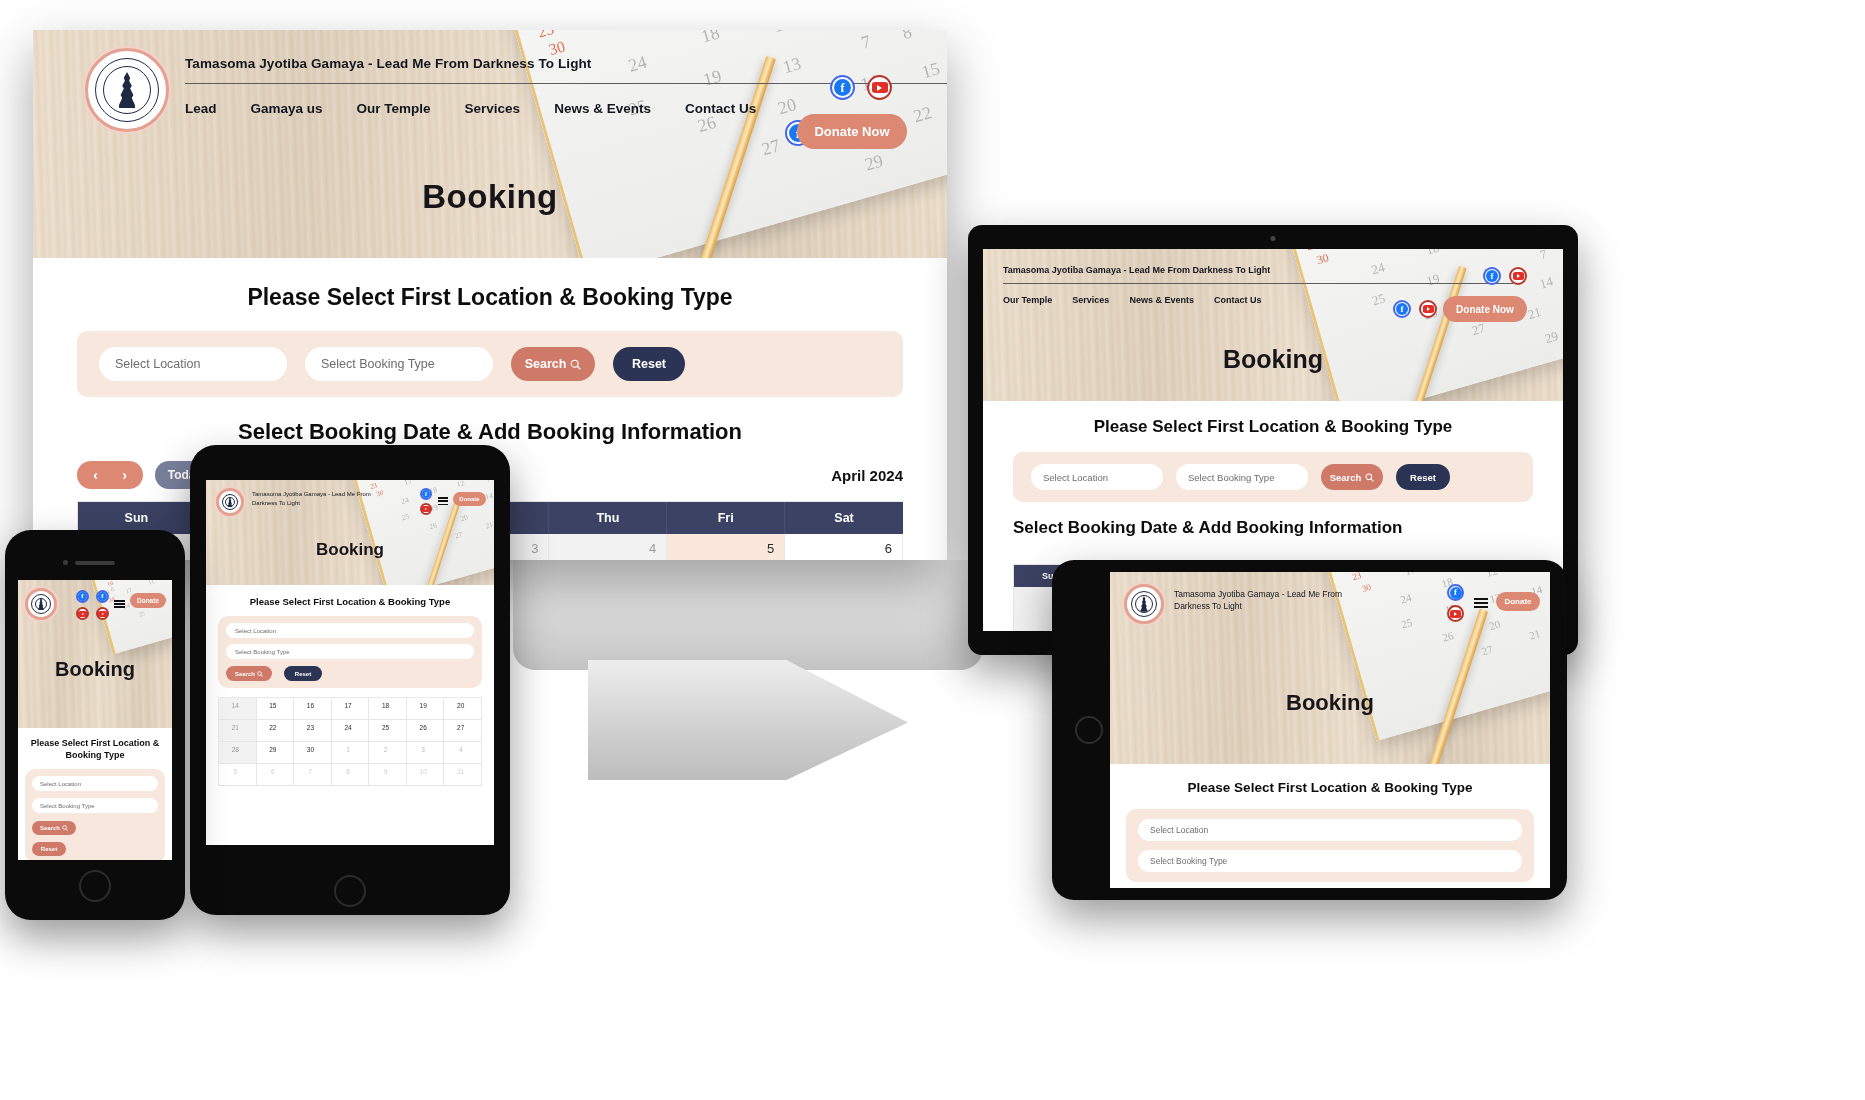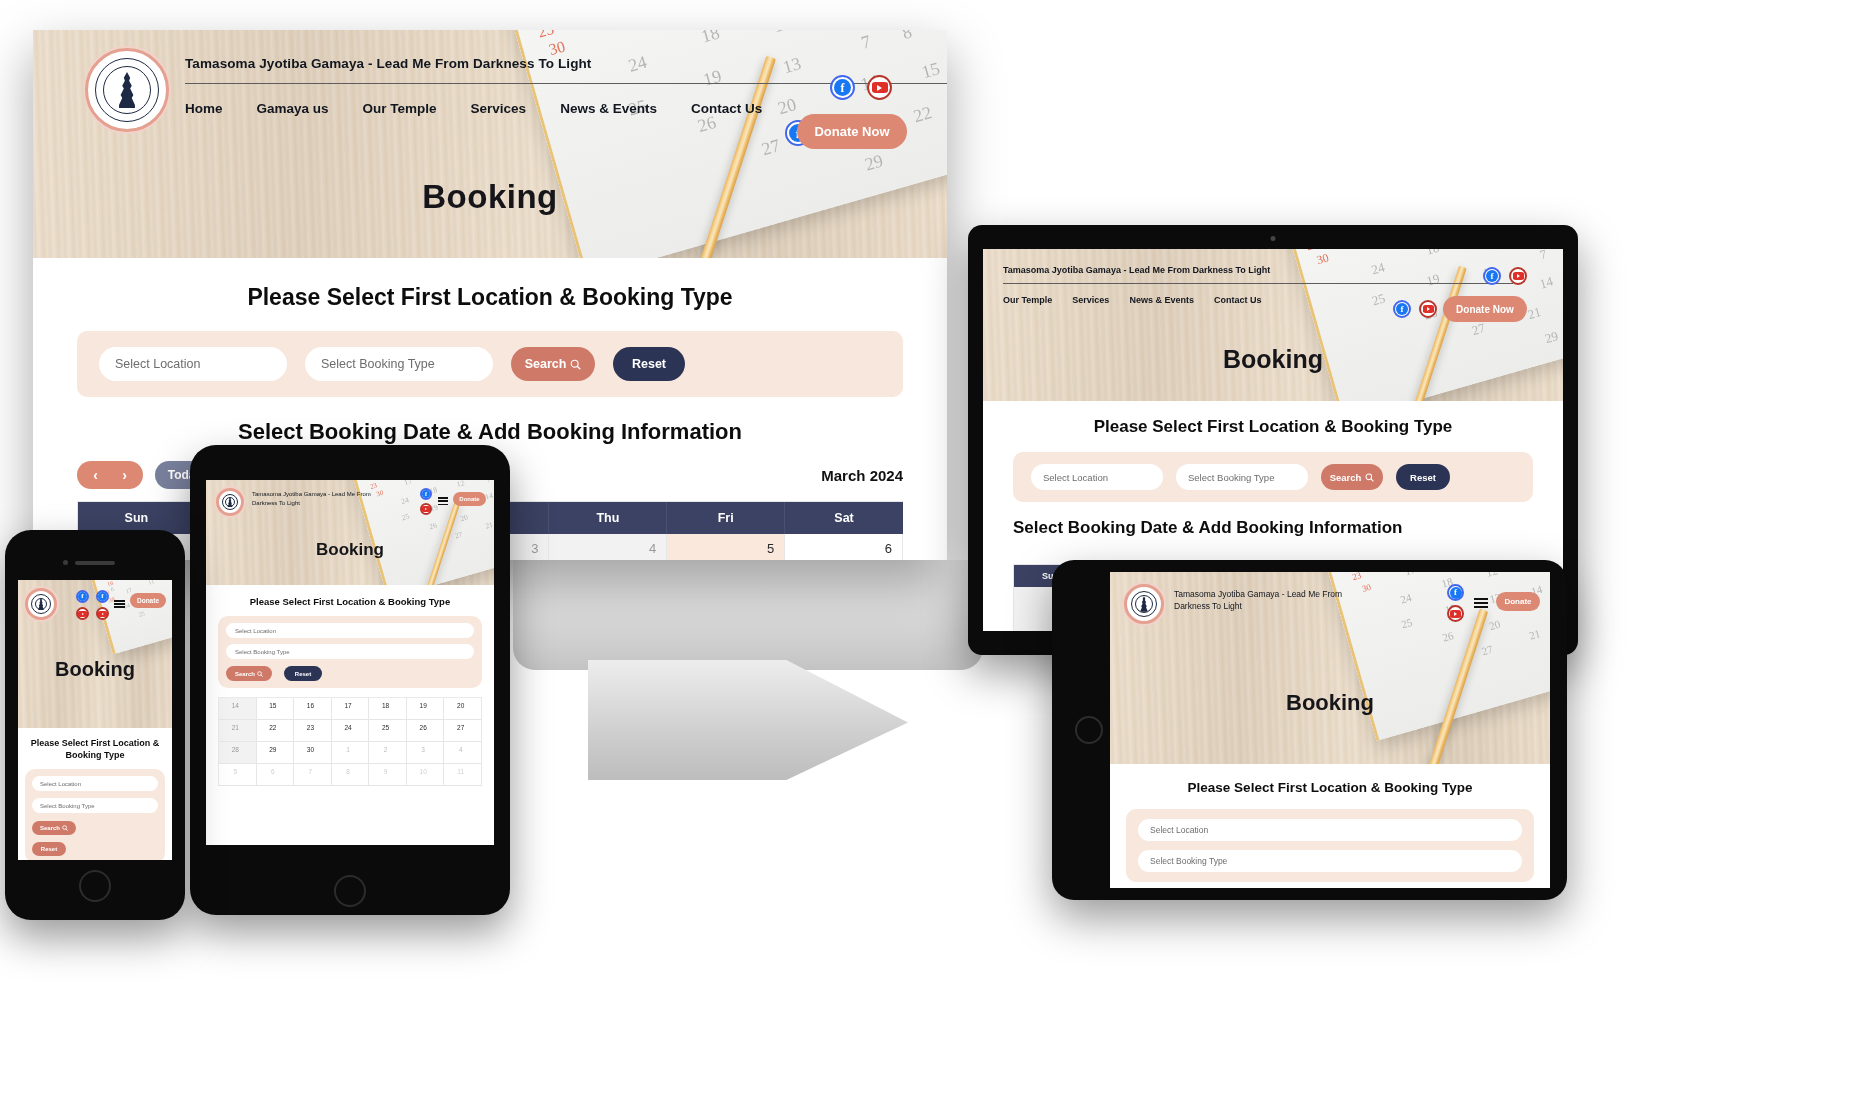--- a/index.html
+++ b/index.html
@@ -234,21 +234,21 @@
         <div style="position:absolute; left:0; top:0; width:100%; padding:14px 24px 0 24px; display:flex; align-items:flex-start; gap:16px;">
           <div class="logo-badge" style="width:84px;height:84px;margin-left:28px;margin-top:4px;">
             <div class="ring" style="inset:7px;"></div>
             <div class="ring" style="inset:15px;"></div>
             <div class="temple"></div>
           </div>
           <div style="flex:1; padding-top:12px;">
             <div style="font-size:13.5px;color:#11161f;font-weight:bold;letter-spacing:.1px;">Tamasoma Jyotiba Gamaya - Lead Me From Darkness To Light</div>
             <div class="hdr-rule" style="margin-top:12px;width:765px;"></div>
             <div style="display:flex;align-items:center;gap:34px;margin-top:17px;font-size:13.5px;">
-              <span class="navlink">Home</span>
+              <span class="navlink">Lead</span>
               <span class="navlink">Gamaya us</span>
               <span class="navlink">Our Temple</span>
               <span class="navlink">Services</span>
               <span class="navlink">News &amp; Events</span>
               <span class="navlink">Contact Us</span>
             </div>
           </div>
         </div>
 
         <div style="position:absolute; right:55px; top:45px; display:flex; gap:12px;">
@@ -296,21 +296,21 @@
         </div>
 
         <div class="sect-title" style="font-size:22px;margin-top:22px;">Select Booking Date &amp; Add Booking Information</div>
 
         <div style="display:flex;align-items:center;margin-top:16px;">
           <div class="btn-arrows" style="width:66px;height:28px;font-size:14px;padding:0 4px;">
             <span>‹</span>
             <span>›</span>
           </div>
           <div class="btn-today" style="width:60px;height:28px;font-size:12px;margin-left:12px;">Today</div>
-          <div style="margin-left:auto;font-size:15px;font-weight:bold;color:#111;">March 2024</div>
+          <div style="margin-left:auto;font-size:15px;font-weight:bold;color:#111;">April 2024</div>
         </div>
 
         <div style="margin-top:12px;border-left:1px solid #e6e6e6;border-top:1px solid #e6e6e6;">
           <div style="display:grid;grid-template-columns:repeat(7,1fr);">
             <div class="cal-head" style="padding:9px 0;font-size:12.5px;border-right:1px solid #4a5170;">Sun</div>
             <div class="cal-head" style="padding:9px 0;font-size:12.5px;border-right:1px solid #4a5170;">Mon</div>
             <div class="cal-head" style="padding:9px 0;font-size:12.5px;border-right:1px solid #4a5170;">Tue</div>
             <div class="cal-head" style="padding:9px 0;font-size:12.5px;border-right:1px solid #4a5170;">Wed</div>
             <div class="cal-head" style="padding:9px 0;font-size:12.5px;border-right:1px solid #4a5170;">Thu</div>
             <div class="cal-head" style="padding:9px 0;font-size:12.5px;border-right:1px solid #4a5170;">Fri</div>

